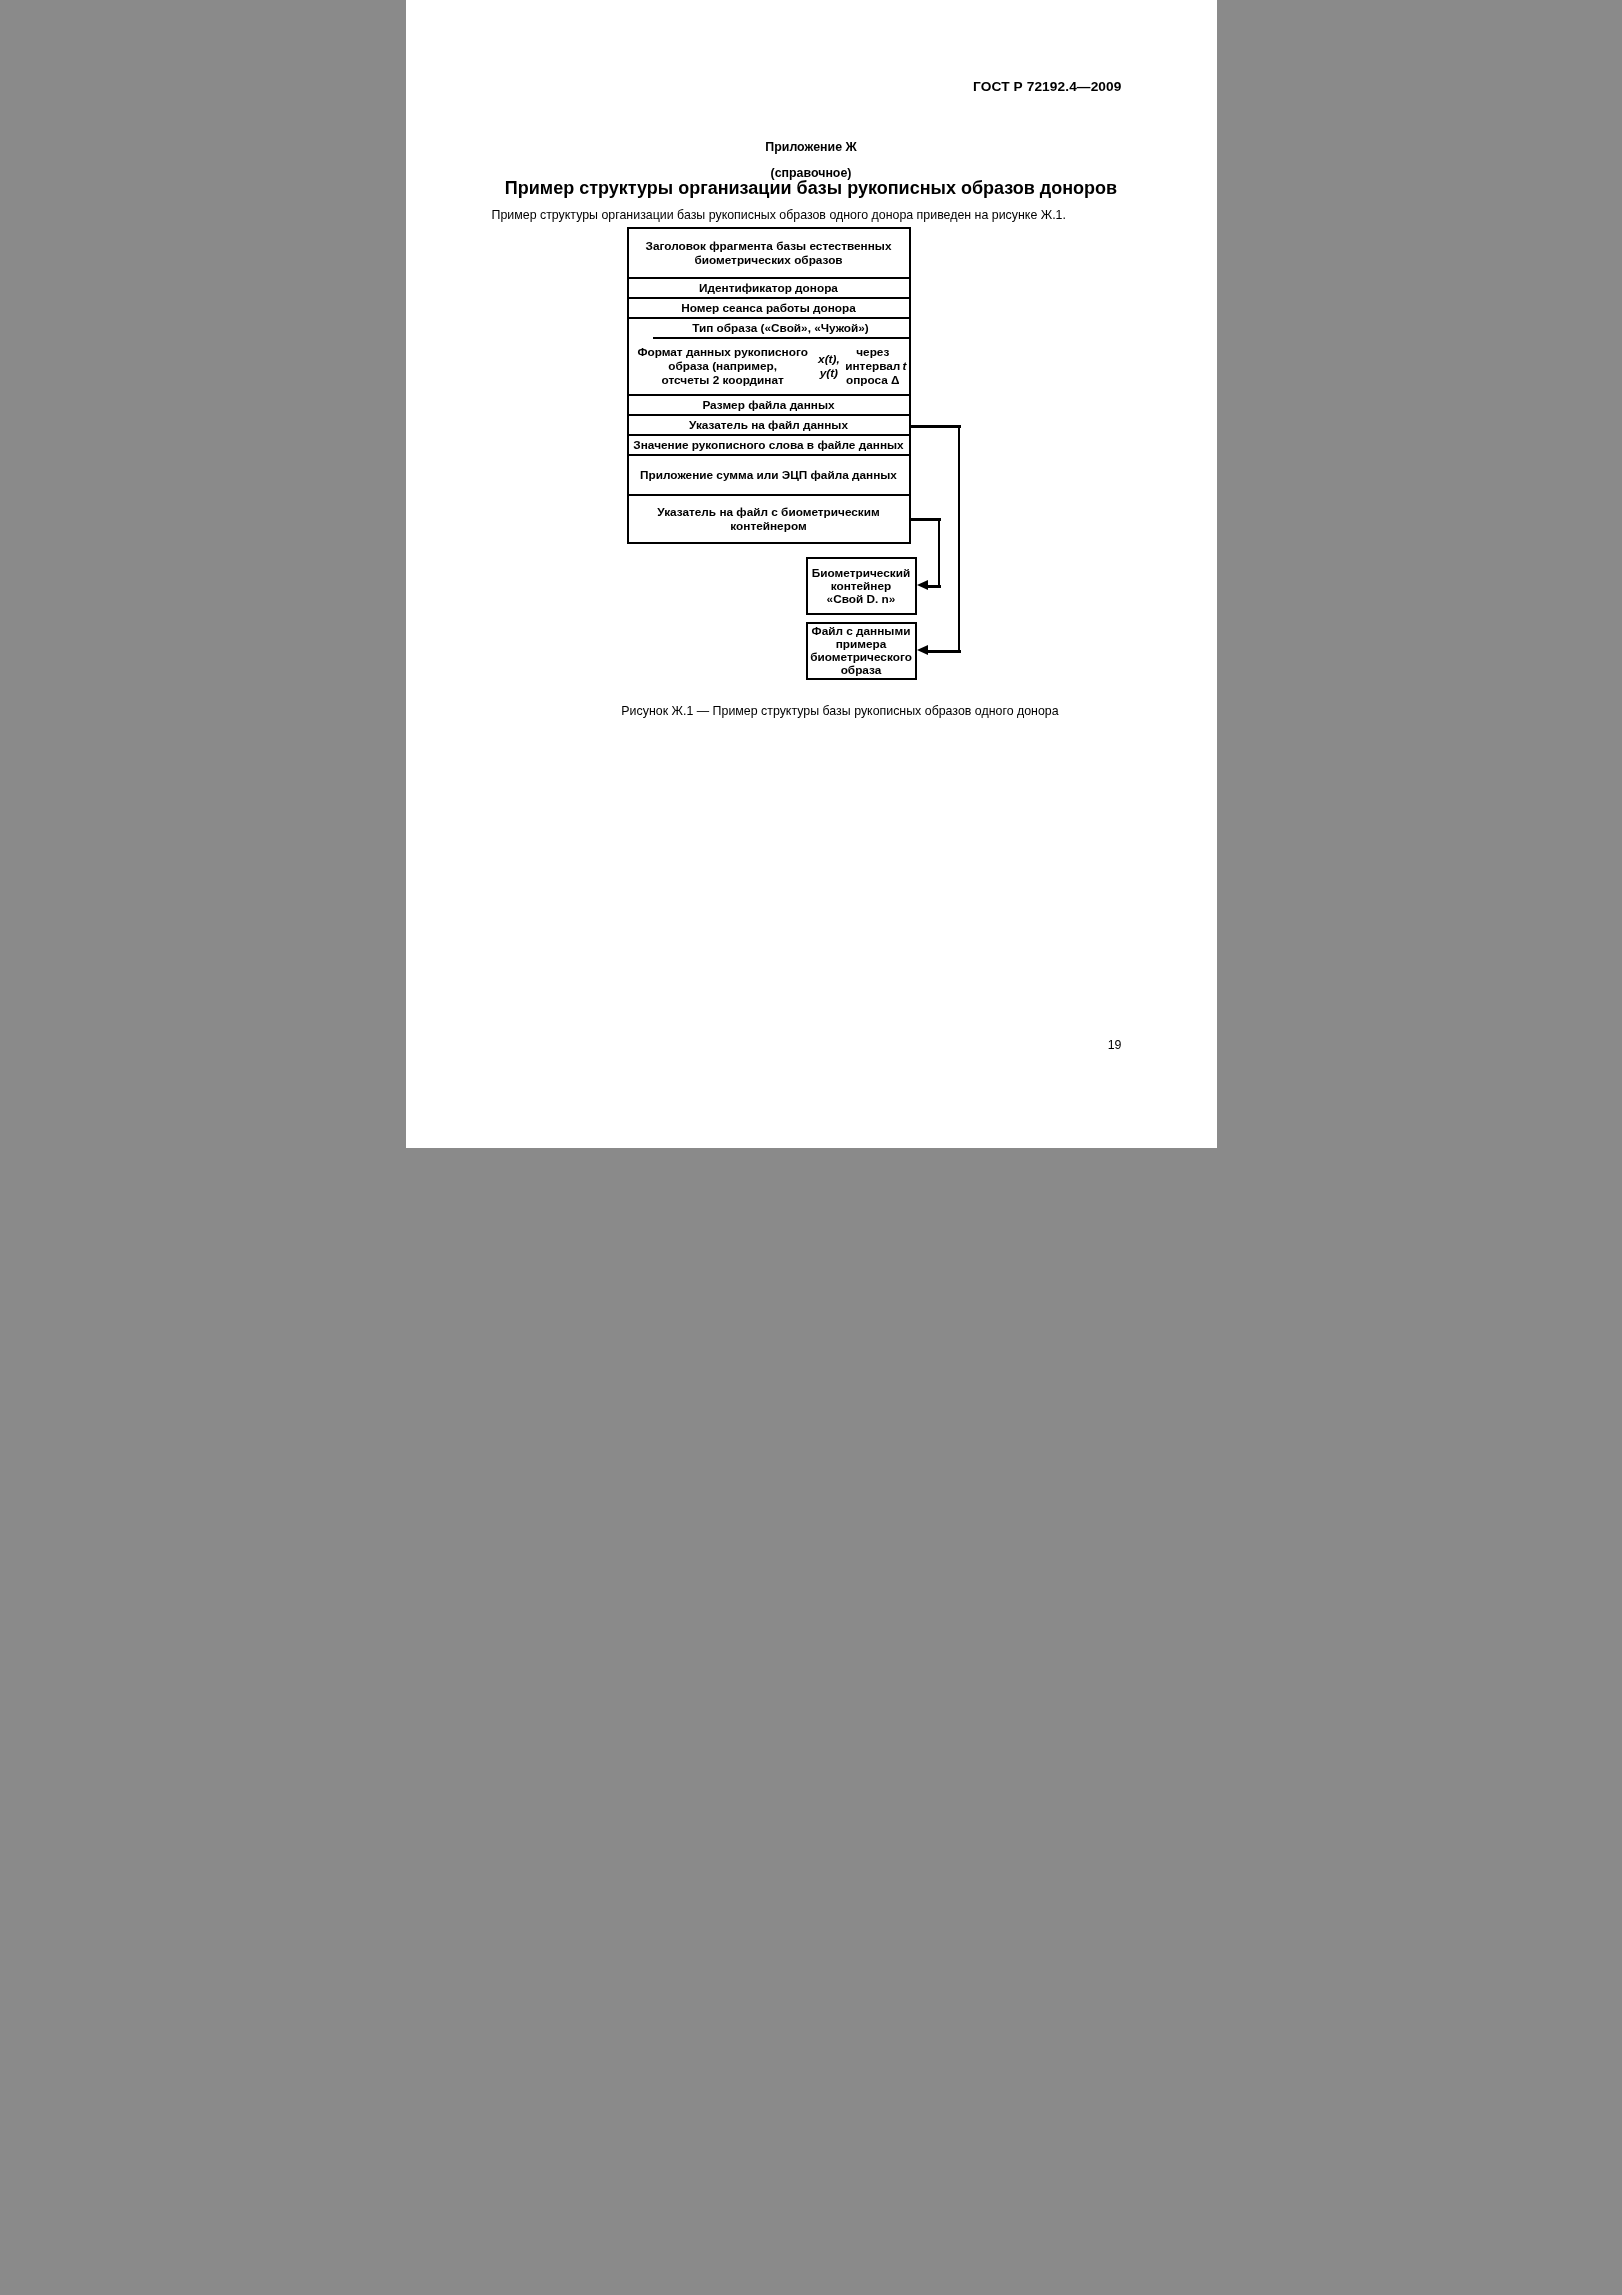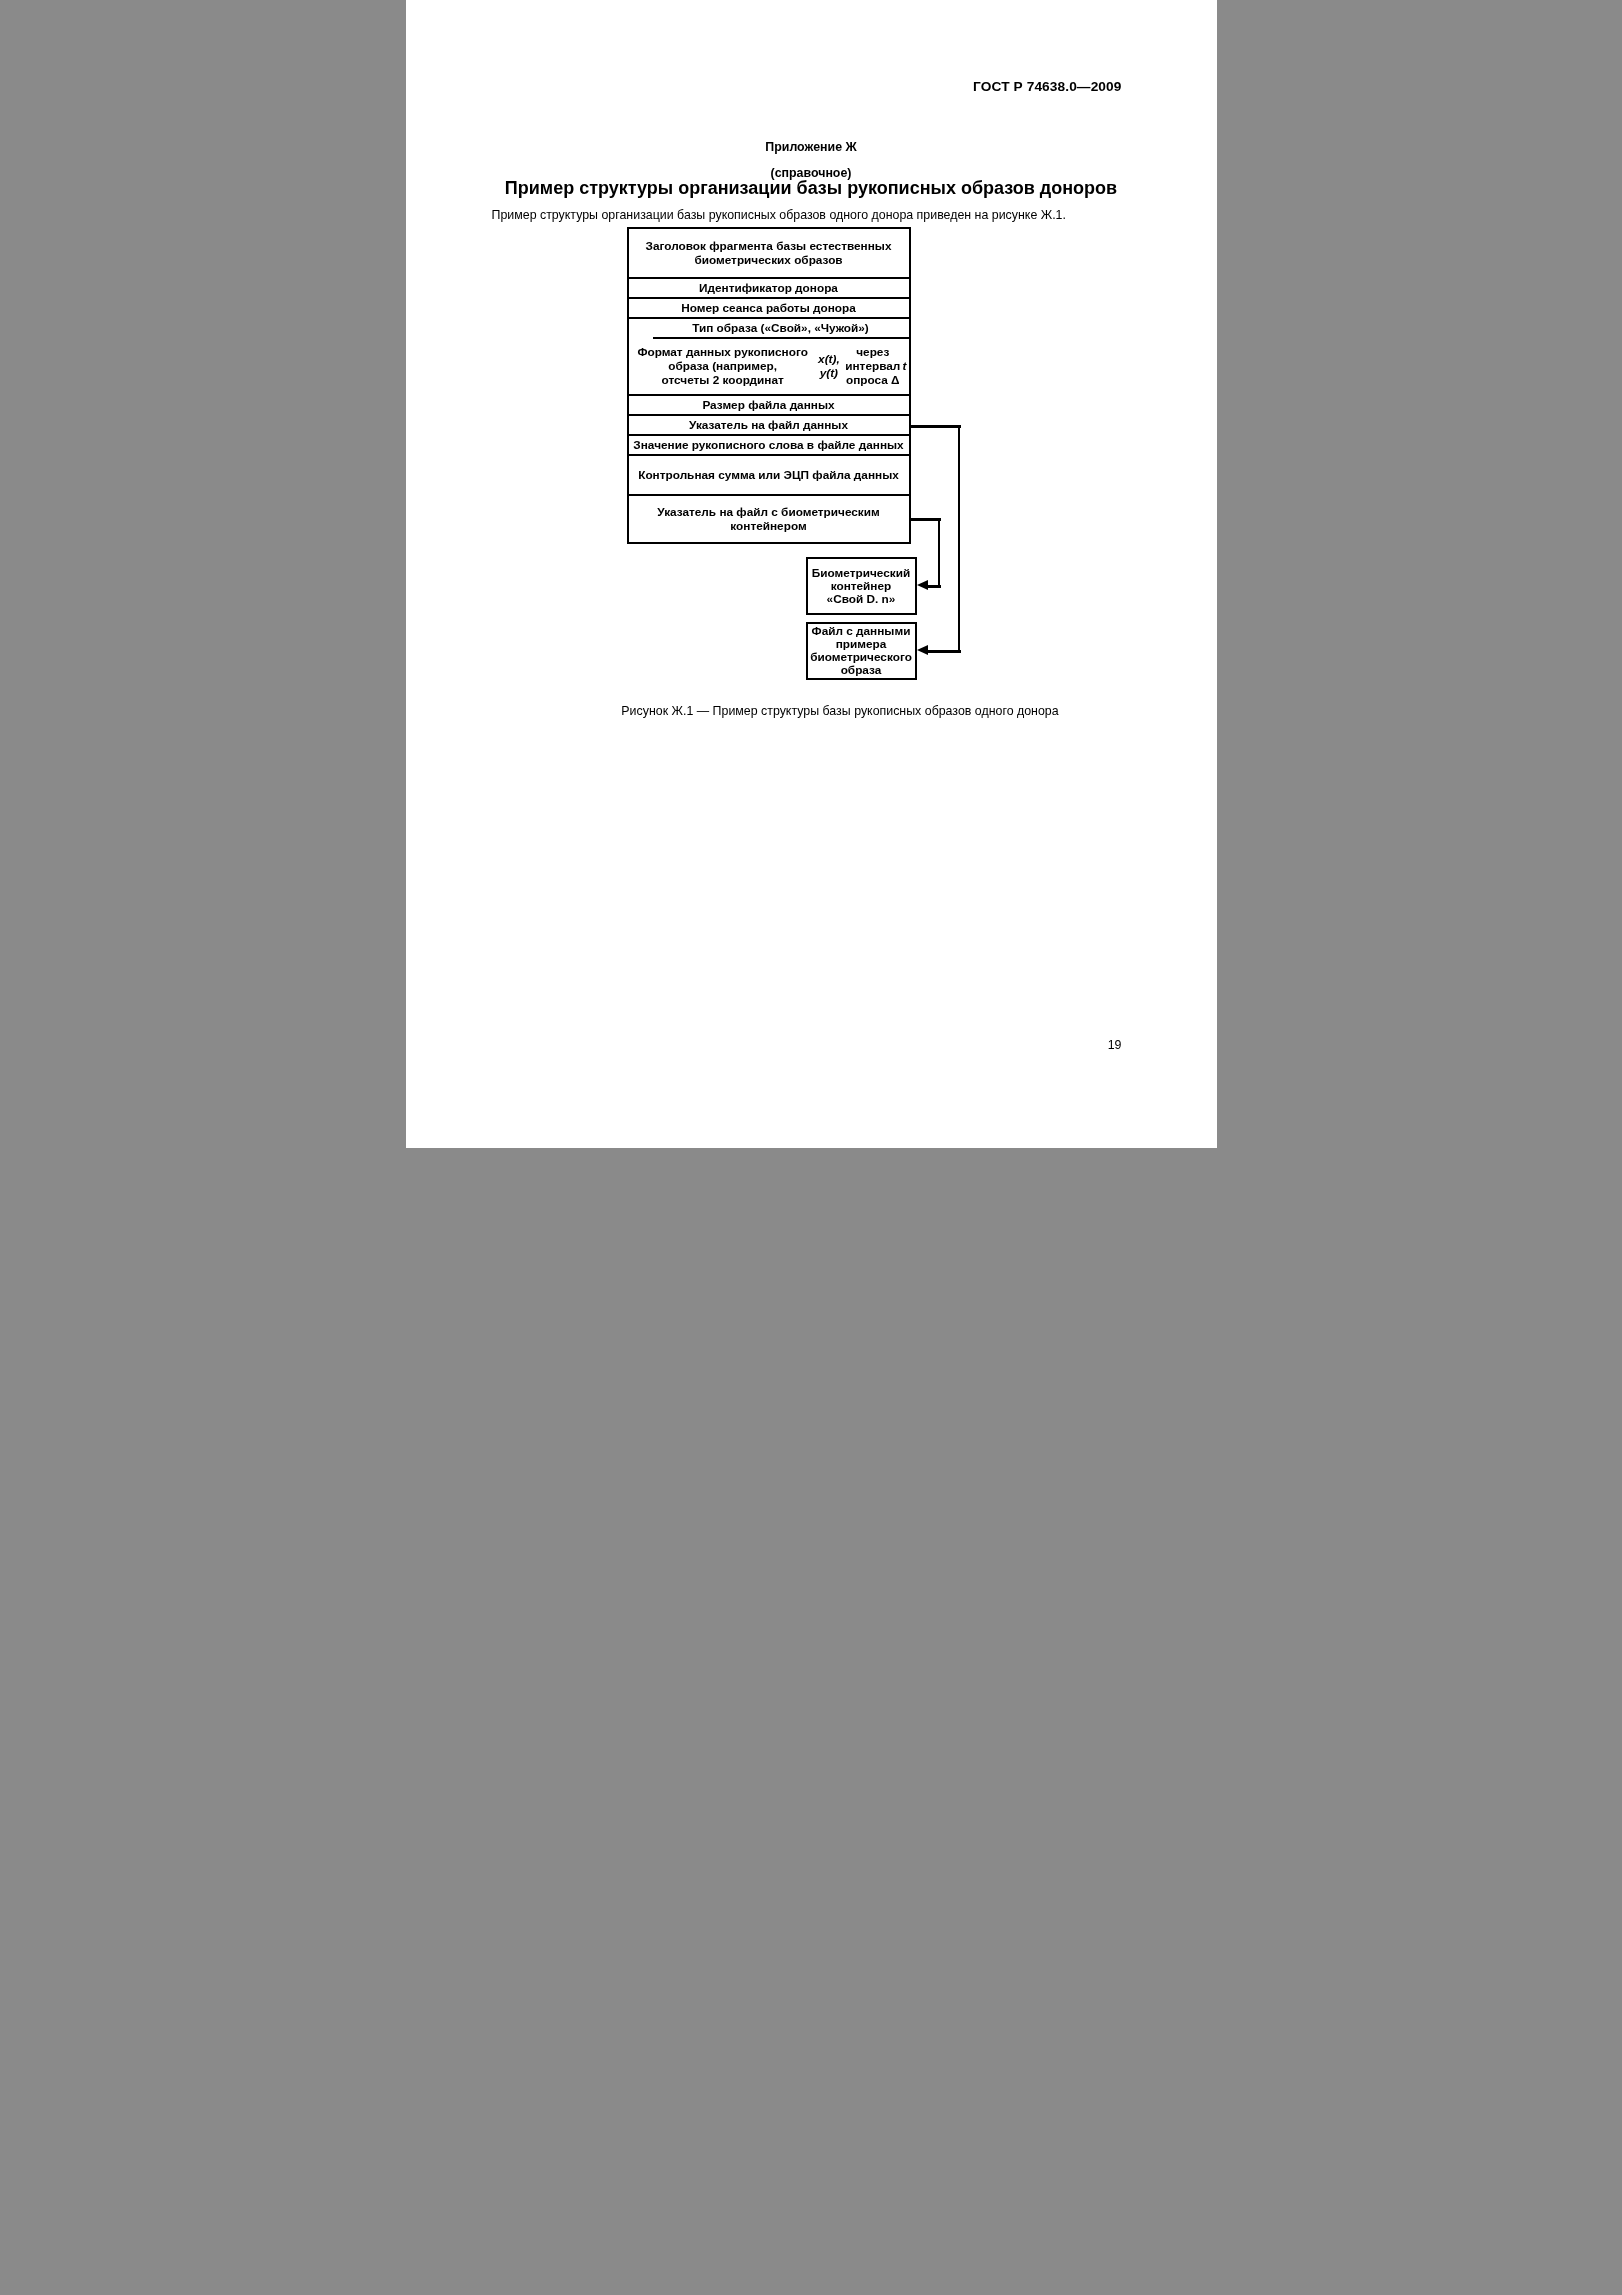--- a/index.html
+++ b/index.html
@@ -75,21 +75,21 @@
   }
   .page-number{
     position:absolute;top:1038px;right:95px;font-size:12.4px;
   }
 </style>
 </head>
 <body>
 
 <div class="page">
 
-  <div class="doc-header">ГОСТ Р 74638.0—2009</div>
+  <div class="doc-header">ГОСТ Р 72192.4—2009</div>
 
   <div class="appendix">
     <div>Приложение Ж</div>
     <div class="kind">(справочное)</div>
   </div>
 
   <div class="doc-title">Пример структуры организации базы рукописных образов доноров</div>
 
   <div class="intro">Пример структуры организации базы рукописных образов одного донора приведен на рисунке Ж.1.</div>
 
@@ -100,21 +100,21 @@
 биометрических образов</div>
       <div class="row">Идентификатор донора</div>
       <div class="row">Номер сеанса работы донора</div>
       <div class="row">Тип образа («Свой», «Чужой»)</div>
       <div class="row"><span>Формат данных рукописного образа (например,
 отсчеты 2 координат </span><span class="it">x(t), y(t)</span><span> через интервал
 опроса Δ</span><span class="it">t</span></div>
       <div class="row">Размер файла данных</div>
       <div class="row">Указатель на файл данных</div>
       <div class="row">Значение рукописного слова в файле данных</div>
-      <div class="row">Контрольная сумма или ЭЦП файла данных</div>
+      <div class="row">Приложение сумма или ЭЦП файла данных</div>
       <div class="row">Указатель на файл с биометрическим
 контейнером</div>
     </div>
 
     <div class="sbox sbox1">Биометрический
 контейнер
 «Свой D. n»</div>
     <div class="sbox sbox2">Файл с данными
 примера
 биометрического

